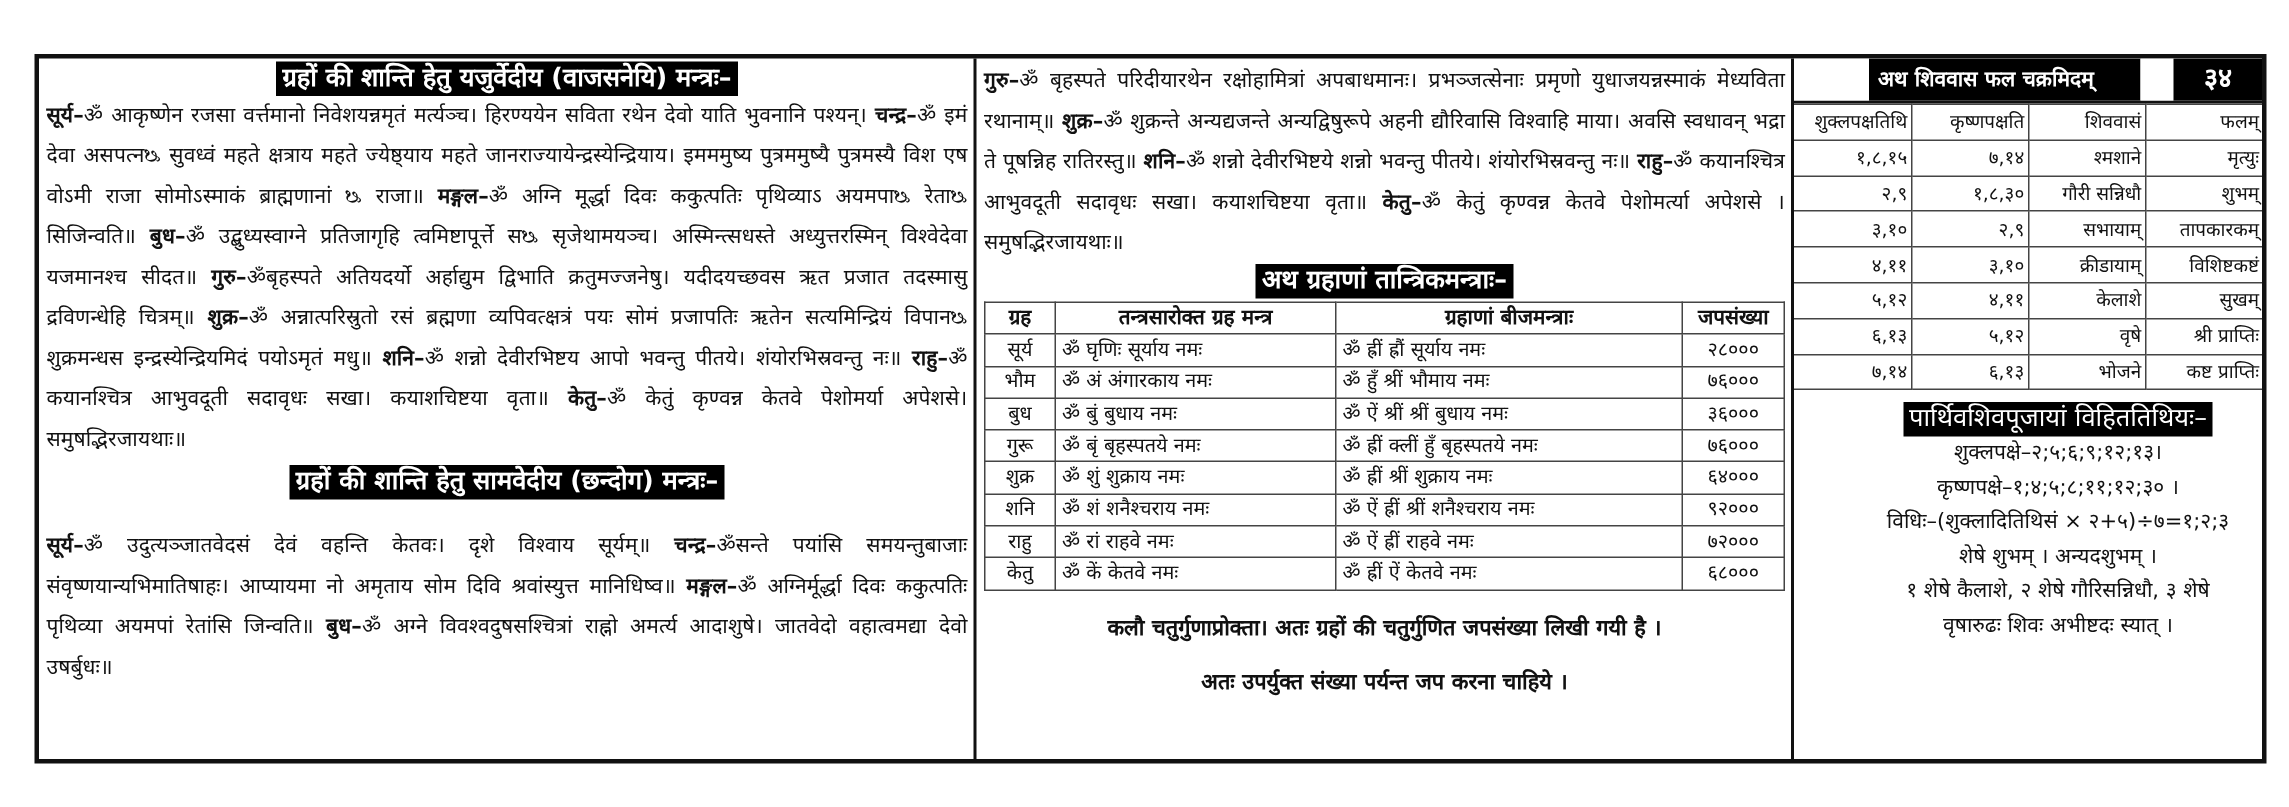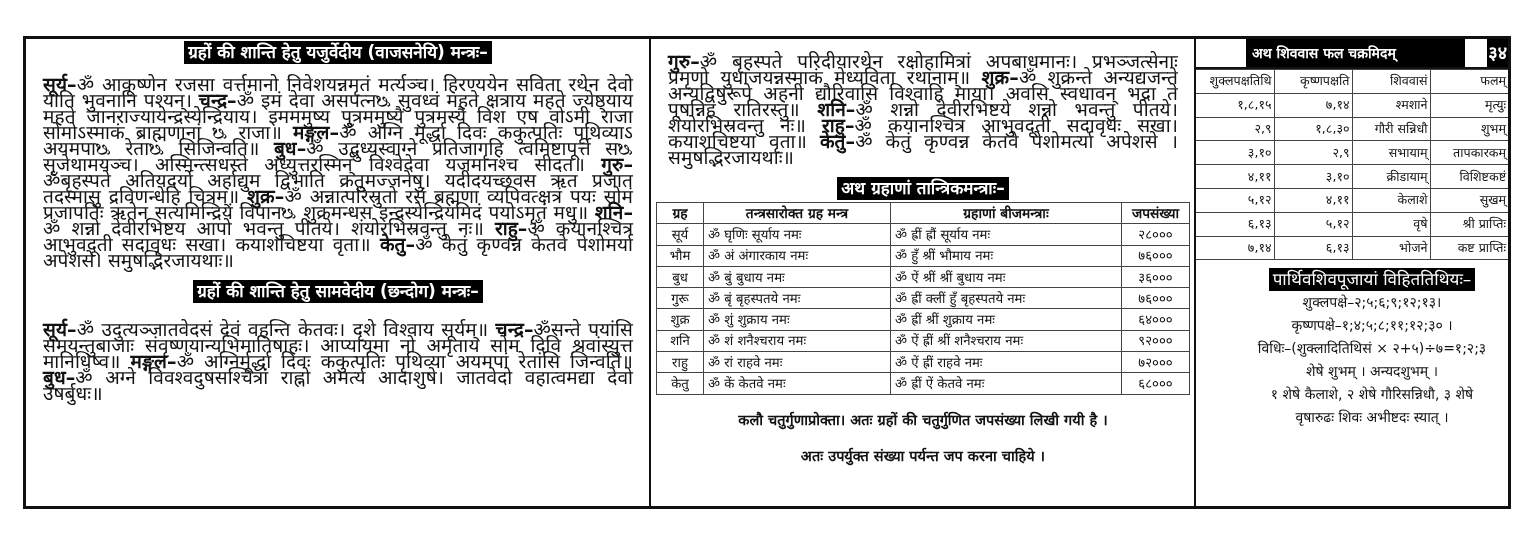--- a/index.html
+++ b/index.html
@@ -7,37 +7,37 @@
          font-family: "DejaVu Sans", sans-serif; color: #111; }
   .frame { position: absolute; left: 23px; top: 36px; width: 1482px; height: 467px;
            border: 3px solid #111; display: flex; box-sizing: content-box; }
   .col { box-sizing: border-box; height: 100%; overflow: hidden; }
   .col-left { width: 625px; border-right: 2px solid #111; padding: 2px 4px 0 5px; }
   .col-mid { width: 545px; border-right: 2px solid #111; padding: 2px 4px 0 5px; }
   .col-right { width: 312px; padding: 0; }
   .hdr-wrap { text-align: center; line-height: 1; margin: 0; }
   .hdr { display: inline-block; background: #000; color: #fff; font-weight: bold;
          font-size: 17px; padding: 1px 4px 2px 4px; line-height: 20px; }
-  .para { font-size: 19px; line-height: 16px; text-align: justify;
-          text-align-last: left; margin: 12px; letter-spacing: 0.1px; }
+  .para { font-size: 14px; line-height: 27px; text-align: justify;
+          text-align-last: left; margin: 0; letter-spacing: 0.1px; }
   .para b { font-weight: bold; }
   .sep-hdr { margin: 3px 0 18px 0; }
   table.tantra { border-collapse: collapse; width: 100%; font-size: 13.2px; margin-top: 2px; }
   table.tantra th, table.tantra td { border: 1.5px solid #444; padding: 0 4px; height: 20.3px; line-height: 19px; margin-left: 24px; }
   table.tantra th { font-weight: bold; font-size: 13.8px; }
   table.tantra td.num, table.tantra th.num { text-align: center; }
   table.tantra td.name { text-align: center; }
   .footnote { text-align: center; font-weight: bold; font-size: 14.5px; line-height: 20px; margin-top: 15px; }
   .r-title { display: flex; align-items: center; height: 28px; border-bottom: 2px solid #111; }
   .r-title .blank { width: 50px; height: 100%; background: #fff; }
   .r-title .titletxt { background: #000; color: #fff; font-weight: bold; font-size: 14px;
                        padding: 0 6px; height: 100%; line-height: 28px; flex: 1; text-align: left; }
   .r-title .gap { width: 22px; height: 100%; background: #fff; }
   .r-title .pageno { background: #000; color: #fff; font-weight: bold; font-size: 18px;
-                     height: 100%; line-height: 28px; padding: 0 1px; }
+                     height: 100%; line-height: 28px; padding: 0 20px; }
   table.shiva { border-collapse: collapse; width: 100%; font-size: 12.6px; }
   table.shiva td, table.shiva th { border: 1.5px solid #444; text-align: right; height: 22.8px;
                                    padding: 0 2px; font-weight: normal; line-height: 20px; white-space: nowrap; }
   table.shiva tr td:first-child, table.shiva tr th:first-child { border-left: none; }
   table.shiva tr td:last-child, table.shiva tr th:last-child { border-right: none; }
   .parthiva { text-align: center; padding-top: 8px; margin-left: 40px; }
   .parthiva .hdr { font-weight: normal; font-size: 17px; }
   .parthiva .line { font-size: 14px; line-height: 23px; }
 </style>
 </head>

